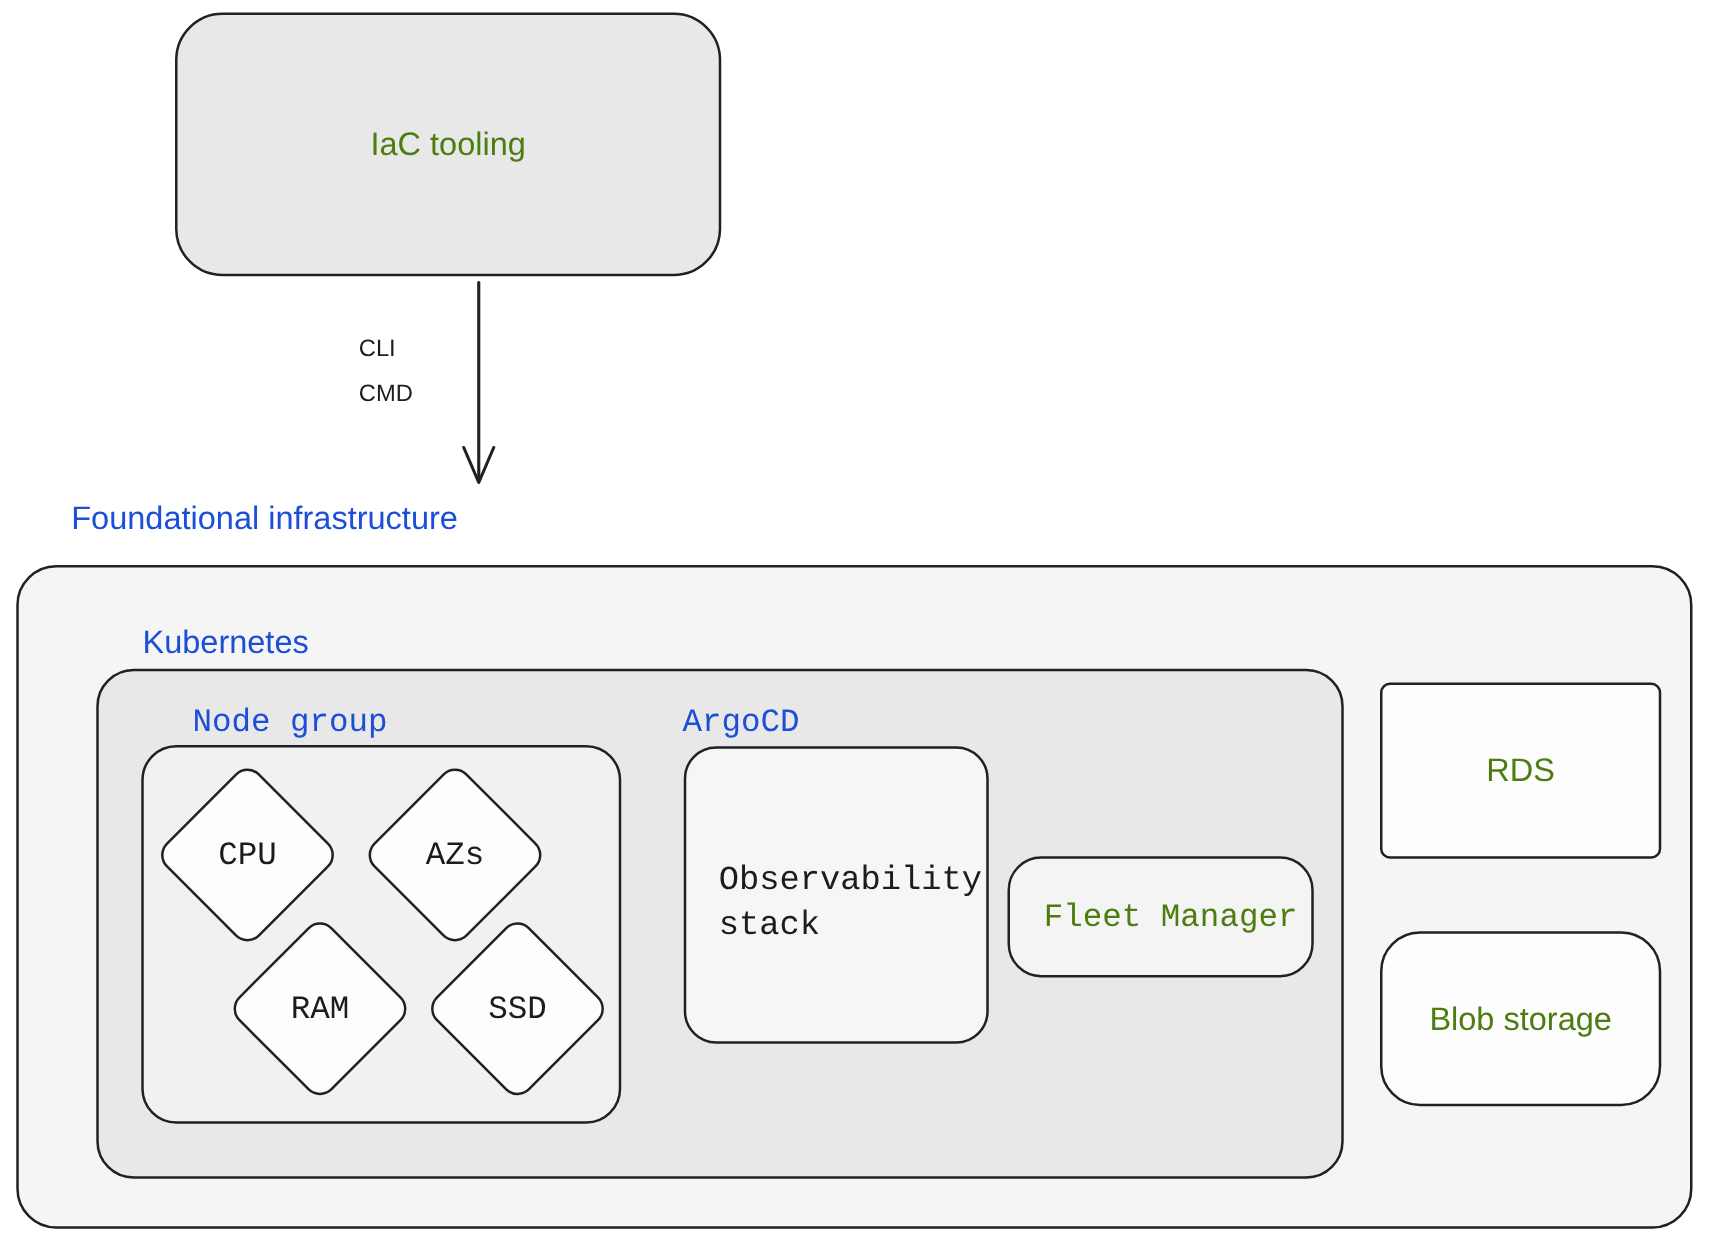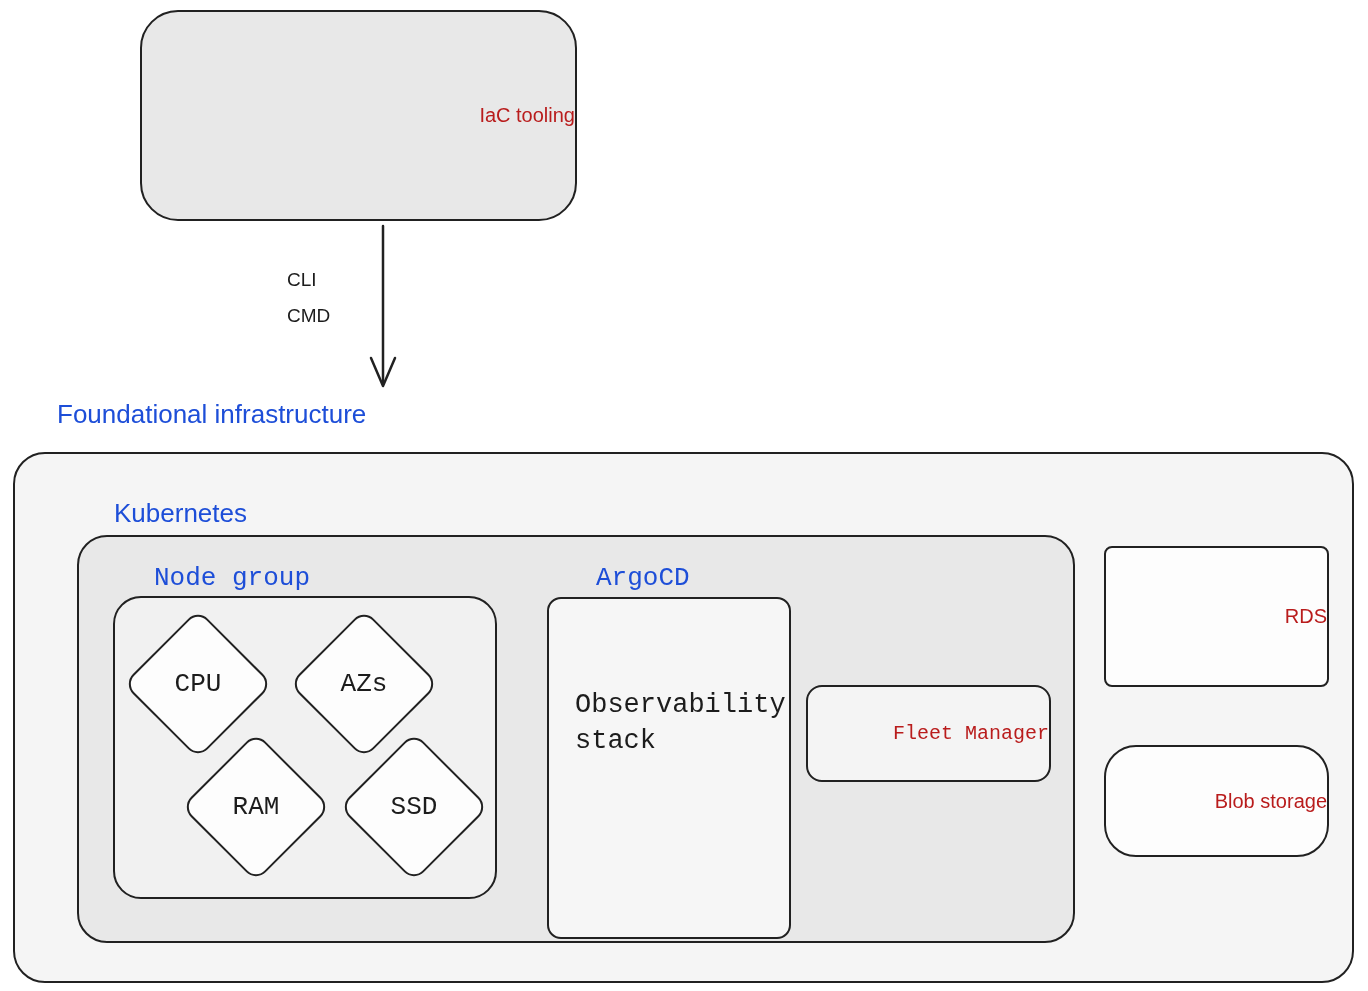--- a/index.html
+++ b/index.html
@@ -21,23 +21,23 @@
   }
   .label {
     position: absolute;
     font-size: 26px;
     color: #1d4ed8;
     white-space: nowrap;
   }
   .center-flex {
     display: flex;
     align-items: center;
-    justify-content: flex-end;
-    font-size: 20px;
-    color: #b91c1c;
+    justify-content: center;
+    font-size: 26px;
+    color: #4d7c0f;
   }
 
   
   .iac-box {
     left: 140px; top: 10px; width: 437px; height: 211px;
     background: #e8e8e8; border-radius: 38px;
   }
 
   
   .arrow-svg { position: absolute; left: 359px; top: 224px; }
@@ -79,43 +79,43 @@
     display: flex; align-items: center; justify-content: center;
     transform: rotate(-45deg);
     font-size: 26px;
   }
   .diamond-cpu { left: 30px;  top: 33px; }
   .diamond-azs { left: 196px; top: 33px; }
   .diamond-ram { left: 88px;  top: 156px; }
   .diamond-ssd { left: 246px; top: 156px; }
 
   
-  .argocd-label { left: 517px; top: 26px; text-align: right; }
+  .argocd-label { left: 467px; top: 26px; text-align: right; }
   .argocd-box {
-    left: 468px; top: 60px; width: 244px; height: 342px;
-    background: #f6f6f6; border-radius: 14px;
+    left: 468px; top: 60px; width: 244px; height: 238px;
+    background: #f6f6f6; border-radius: 26px;
   }
   .observability-text {
     position: absolute; left: 26px; top: 88px; width: 195px;
     font-size: 27px; line-height: 36px;
   }
 
   
   .fleet-box {
     left: 727px; top: 148px; width: 245px; height: 97px;
-    background: #f4f4f4; border-radius: 16px; padding-left: 16px;
+    background: #f4f4f4; border-radius: 27px; padding-left: 16px;
   }
 
   
   .rds-box {
     left: 1089px; top: 92px; width: 225px; height: 141px;
     background: #fdfdfd; border-radius: 8px;
   }
   .blob-box {
-    left: 1089px; top: 291px; width: 225px; height: 112px;
+    left: 1089px; top: 291px; width: 225px; height: 140px;
     background: #fdfdfd; border-radius: 32px;
   }
 </style>
 </head>
 <body>
 
 <div class="canvas">
 
   <div class="box iac-box center-flex">
     <span>IaC tooling</span>

